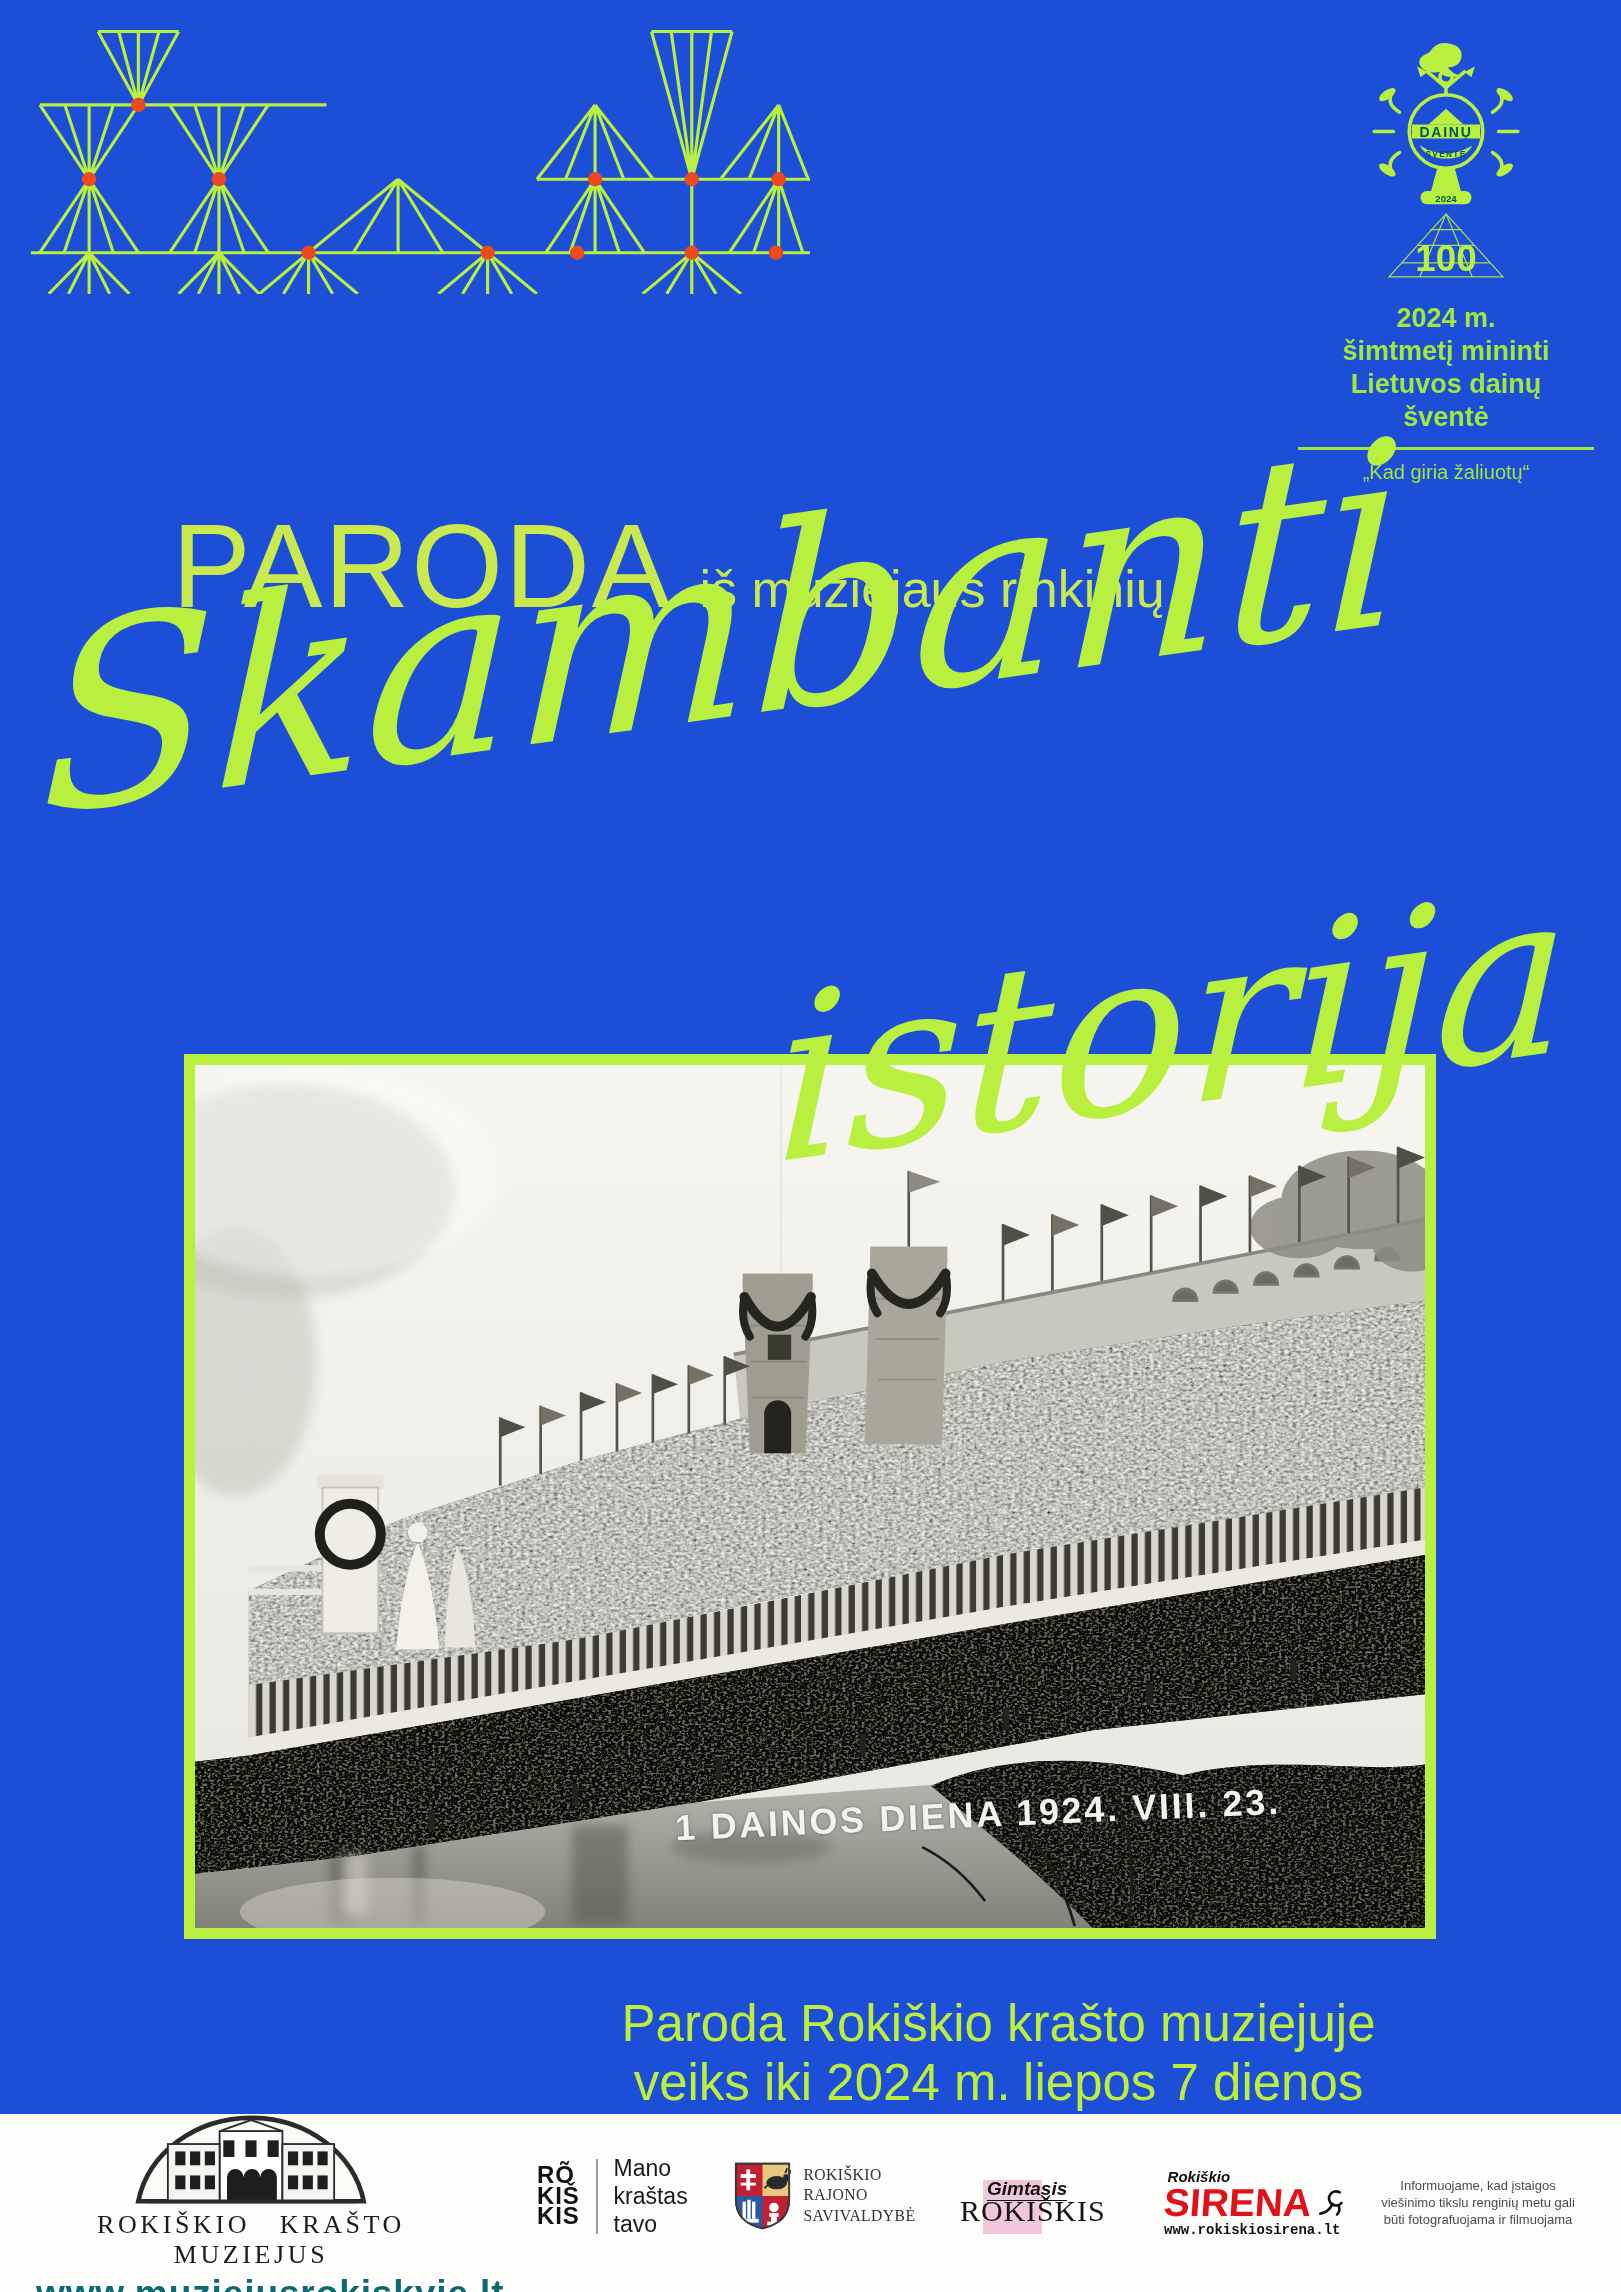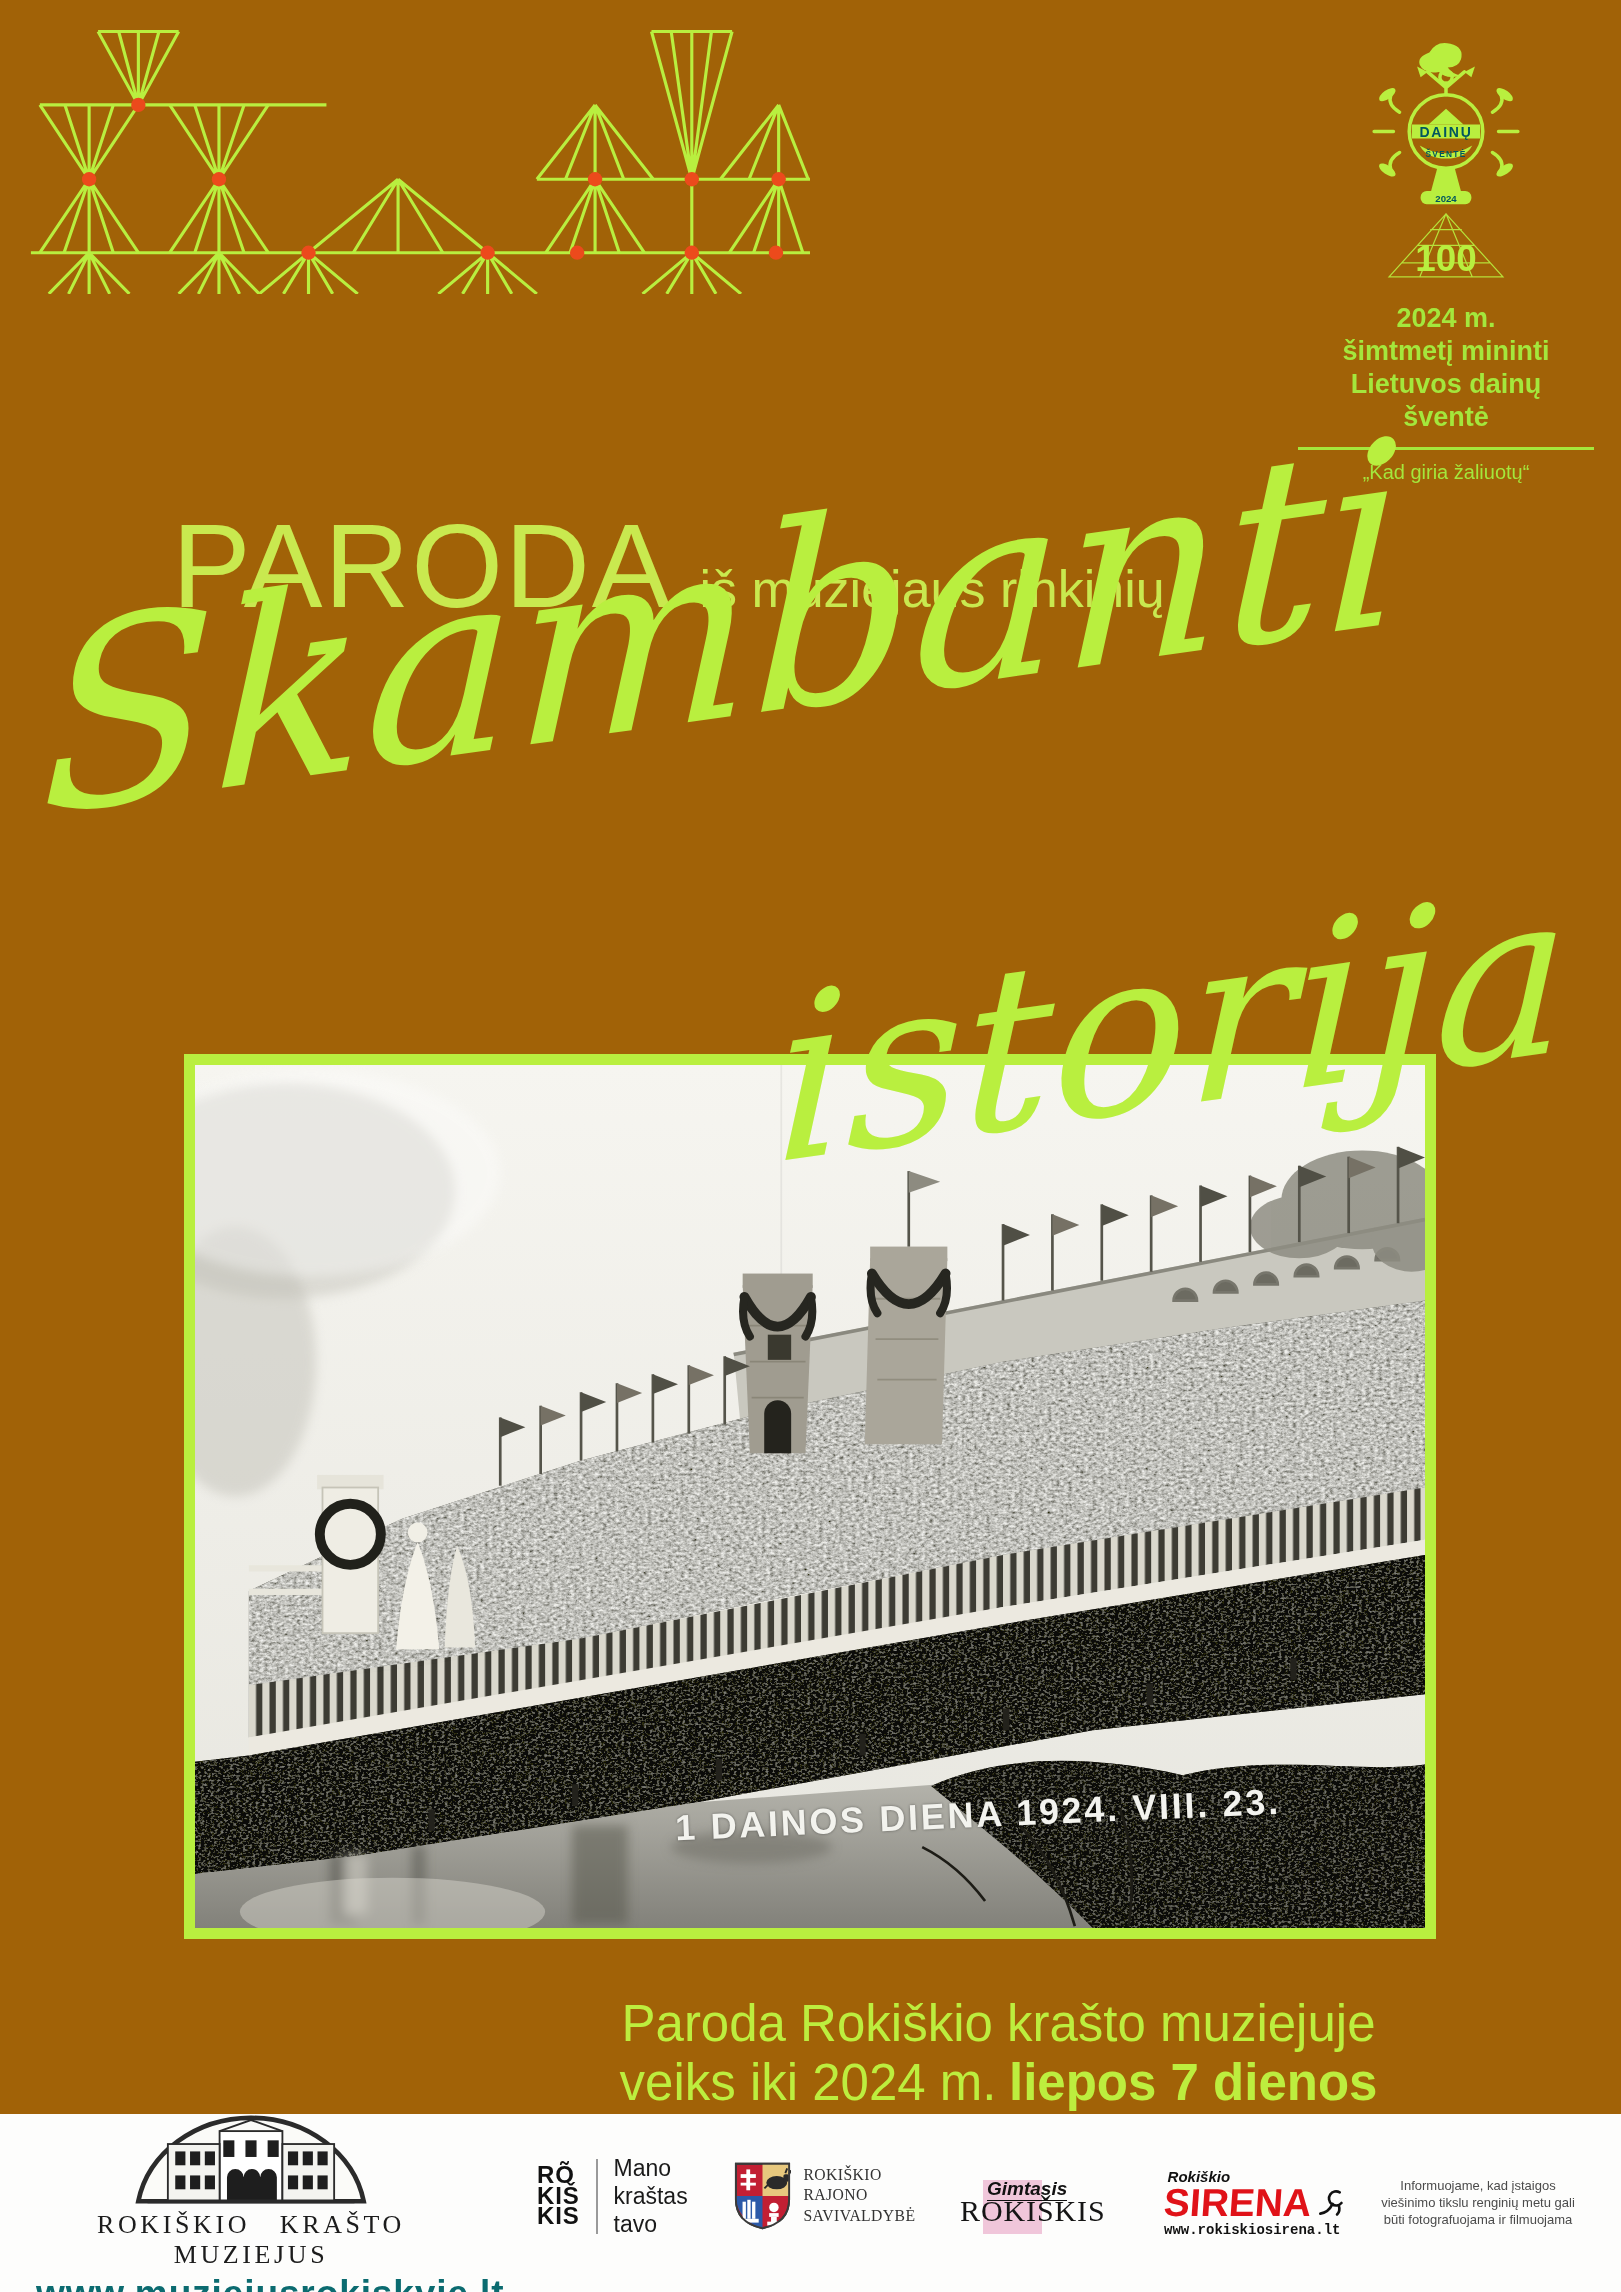--- a/index.html
+++ b/index.html
@@ -1,16 +1,16 @@
 <!DOCTYPE html>
 <html style="font-size:14.3px"><head>
 <meta charset="utf-8">
 <style>
   html,body{margin:0;padding:0;background:#0a3a3f;}
-  .poster{position:relative;width:1621px;height:2293px;background:#a16207;overflow:hidden;
+  .poster{position:relative;width:1621px;height:2293px;background:#1d4ed8;overflow:hidden;
           font-family:"Liberation Sans",sans-serif;}
   svg text{font-family:"Liberation Sans",sans-serif;}
 
   
   .pattern{position:absolute;left:13.4px;top:9px;z-index:1;}
 
   
   .badge{position:absolute;left:1276px;top:25px;width:340px;text-align:center;z-index:2;}
   .badge-lines{margin-top:5.4px;font-size:27px;line-height:33px;font-weight:700;color:#a4e73c;}
   .badge-divider{width:296px;height:3.6px;background:#a4e73c;margin:12.5px auto 10.7px auto;}
@@ -31,21 +31,21 @@
   .photo-frame{position:absolute;left:184px;top:1054px;width:1252px;height:885px;
                border:11.6px solid #b9ef3f;box-sizing:border-box;background:#eceae2;z-index:3;}
   .photo-frame svg{display:block;width:100%;height:100%;}
   .photo-caption{position:absolute;left:39%;top:84.5%;z-index:4;transform:rotate(-2.5deg);
                  font-weight:bold;font-size:36px;letter-spacing:2.7px;color:#f3f3ee;
                  text-shadow:0 0 2.7px rgba(0,0,0,.45);white-space:nowrap;}
 
   
   .details{position:absolute;left:385px;top:1994px;width:1227px;text-align:center;z-index:2;
            color:#bdee3e;font-size:51px;line-height:59px;}
-  .details .bold{font-weight:bold;margin-left:12.5px;}
+  .details .bold{font-weight:normal;margin-left:12.5px;}
 
   
   .footer{position:absolute;left:0;bottom:0;width:1621px;height:179px;background:#fdfdfc;z-index:7;}
   .museum-block{position:absolute;left:36px;top:-18px;width:430px;text-align:center;}
   .museum-name{margin-top:1.8px;font-family:"Liberation Serif",serif;font-size:26px;color:#1c1c1c;
                letter-spacing:3.6px;word-spacing:19.7px;}
   .museum-site{margin-top:3.6px;font-size:37px;font-weight:bold;color:#0b6b70;letter-spacing:0.9px;}
 
   .brand{position:absolute;left:537px;top:40px;display:flex;align-items:center;}
   .brand-stack{font-weight:900;font-size:24px;line-height:20.6px;color:#111;letter-spacing:0.9px;}

